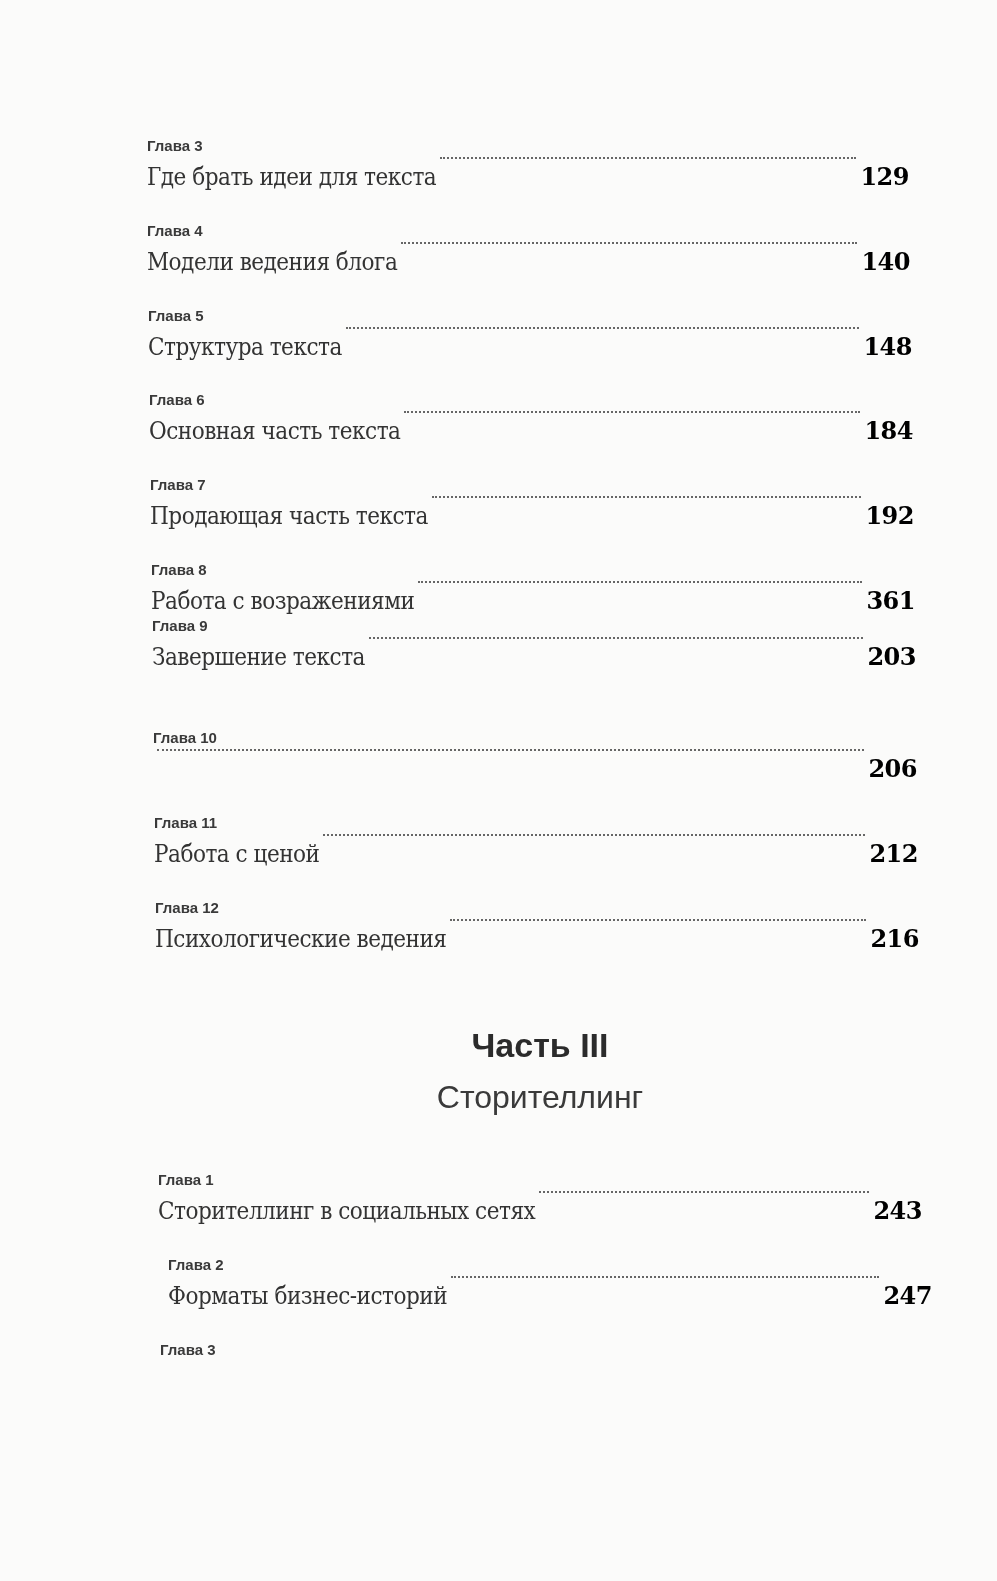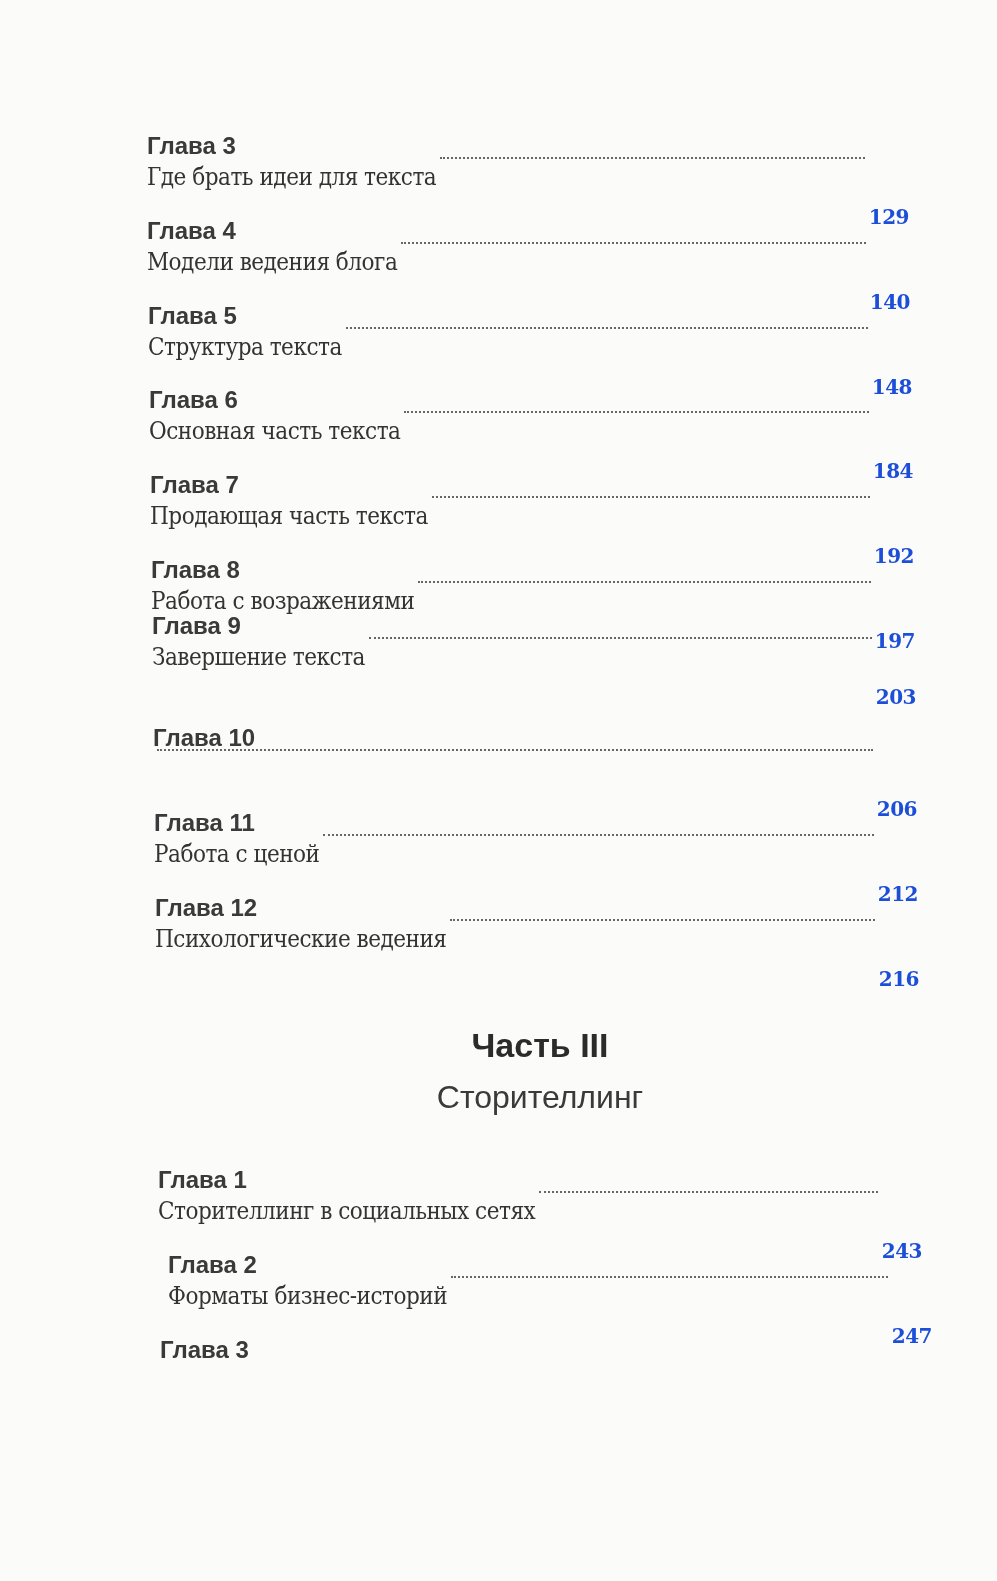--- a/index.html
+++ b/index.html
@@ -7,21 +7,21 @@
       width: 997px; height: 1581px;
       background: #fbfbfa;
       color: #2b2b2b;
       position: relative;
       overflow: hidden;
     }
     .toc-entry { position: absolute; width: 770px; }
     .chapter-label {
       font-family: "Liberation Sans", sans-serif;
       font-weight: bold;
-      font-size: 24px;
+      font-size: 15px;
       line-height: 28px;
       color: #3a3a3a;
       height: 30px;
     }
     .chapter-line {
       display: flex;
       align-items: flex-start;
       font-family: "DejaVu Serif", serif;
       font-size: 24px;
       line-height: 30px;
@@ -33,23 +33,22 @@
       flex: 1;
       margin: 0 4px;
       border-bottom: 2px dotted #666;
       height: 0;
       position: relative;
       top: -5px;
     }
     .page-num {
       font-family: "DejaVu Serif", serif;
       font-weight: bold;
-      font-size: 20px;
-      color: #1d4ed8;
-      margin-top: 40px;
+      font-size: 24px;
+      color: #000000;
     }
     .part-heading {
       position: absolute;
       left: 0; width: 1080px;
       text-align: center;
     }
     .part-number {
       font-family: "Liberation Sans", sans-serif;
       font-weight: bold;
       font-size: 34px;
@@ -110,21 +109,21 @@
     <span class="dots"></span>
     <span class="page-num">192</span>
   </div>
 </div>
 
 <div class="toc-entry" style="left:151px; top:556px; width:764px;">
   <div class="chapter-label">Глава 8</div>
   <div class="chapter-line">
     <span class="chapter-title">Работа с возражениями</span>
     <span class="dots"></span>
-    <span class="page-num">197</span>
+    <span class="page-num">361</span>
   </div>
 </div>
 
 <div class="toc-entry" style="left:152px; top:612px; width:764px;">
   <div class="chapter-label">Глава 9</div>
   <div class="chapter-line">
     <span class="chapter-title">Завершение текста</span>
     <span class="dots"></span>
     <span class="page-num">203</span>
   </div>

